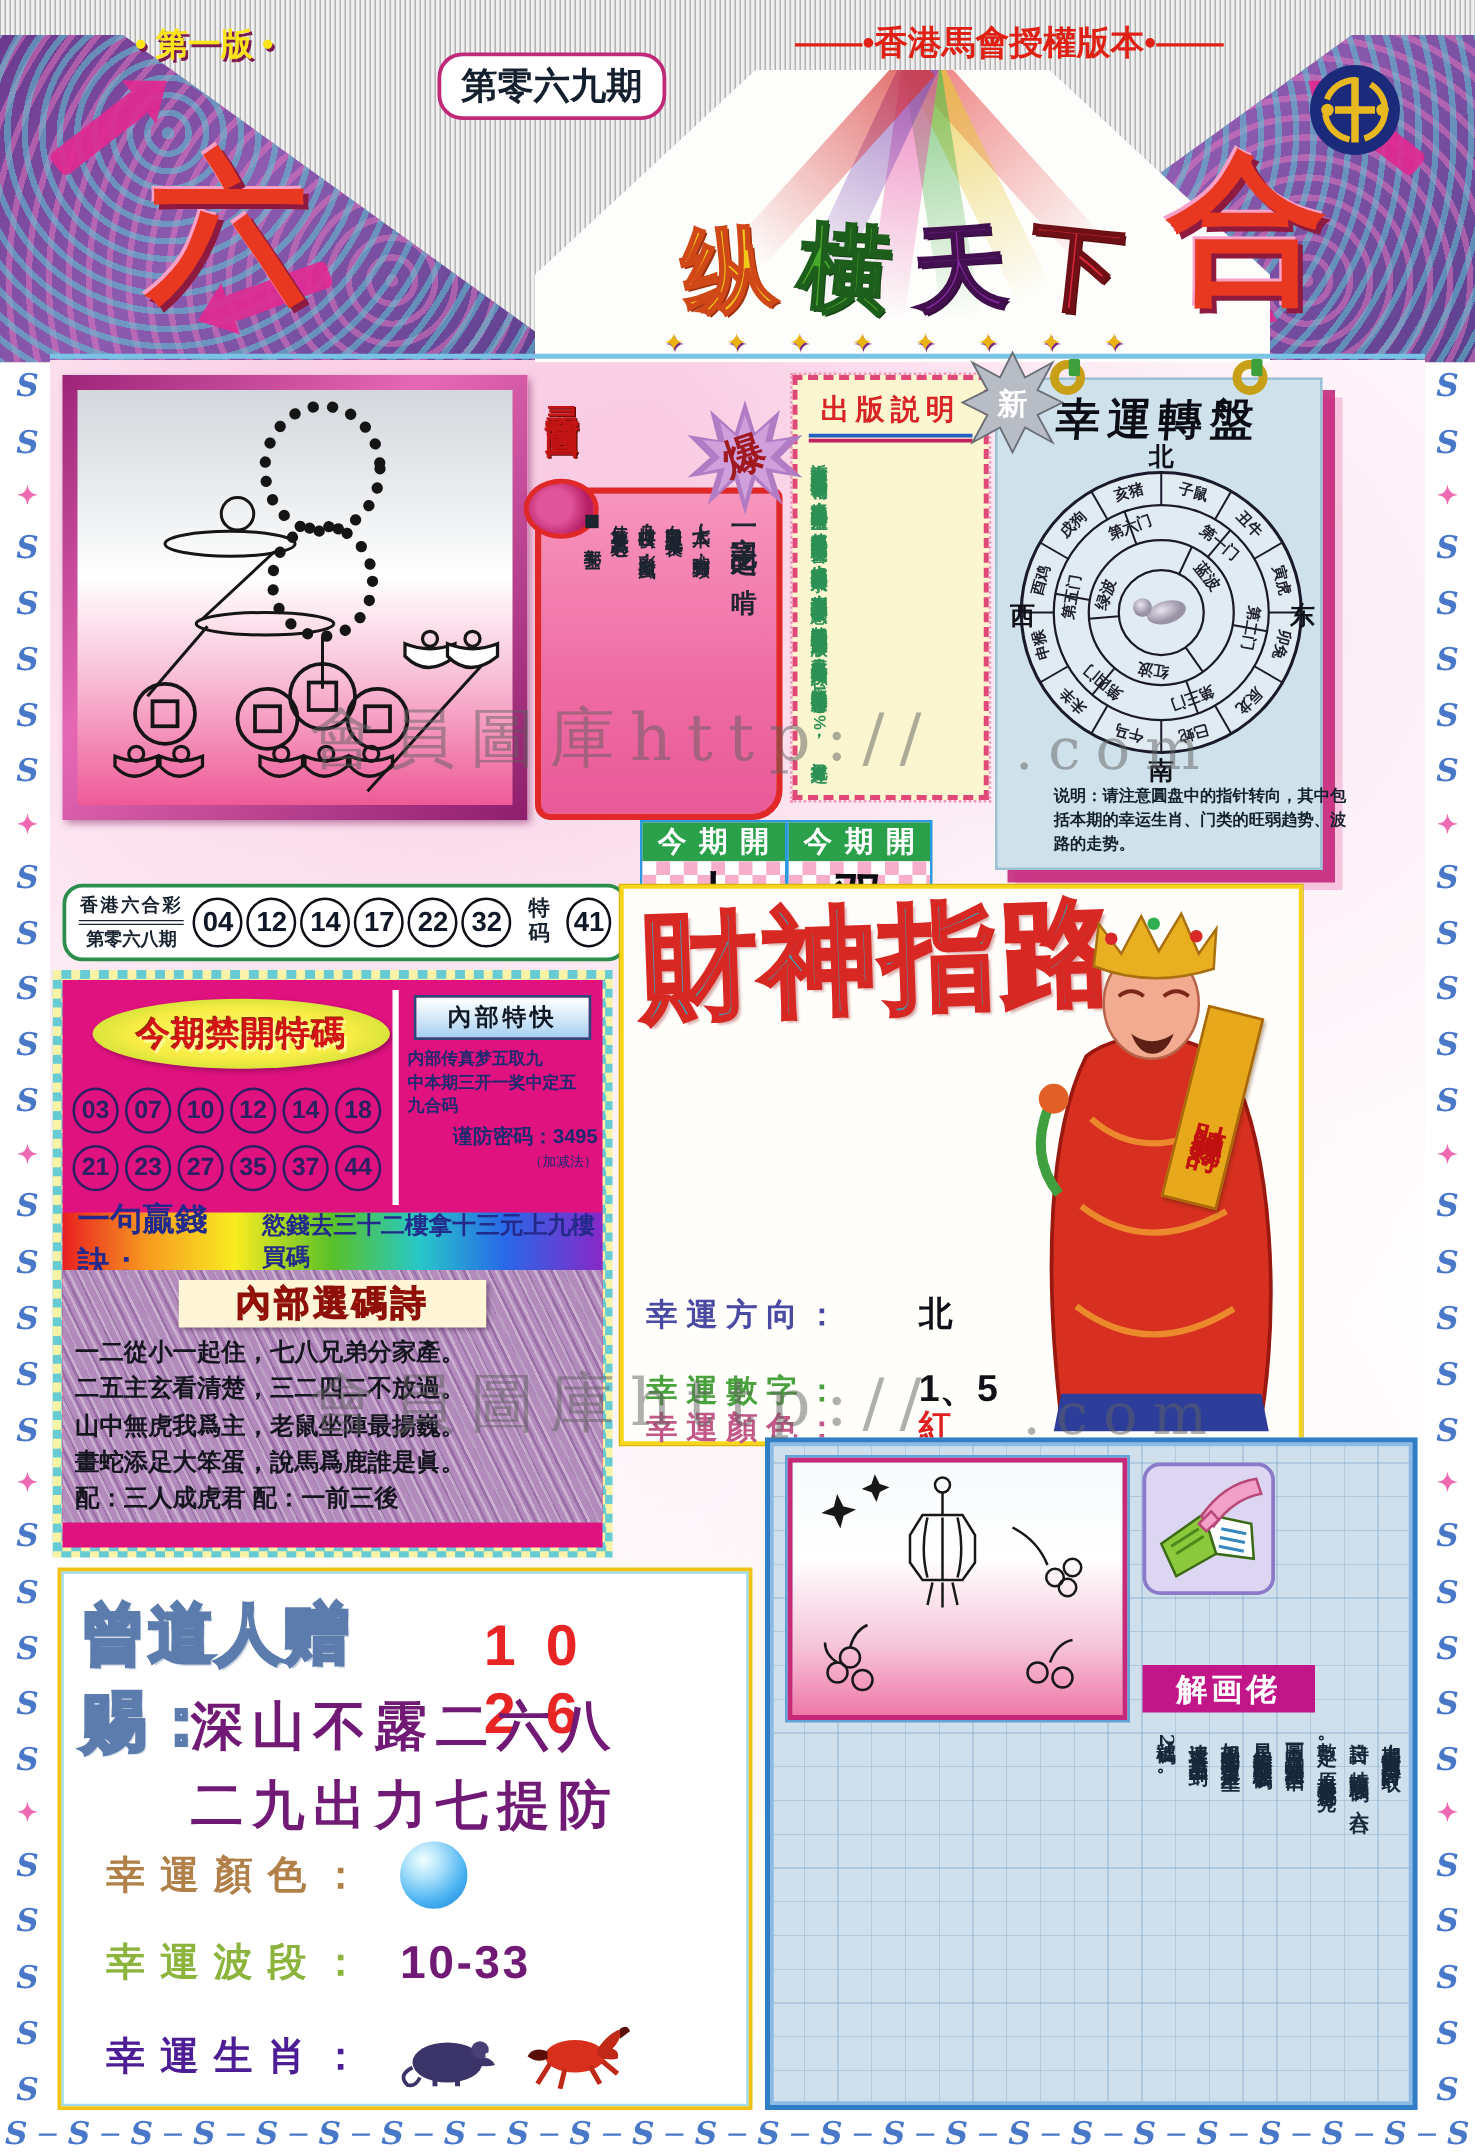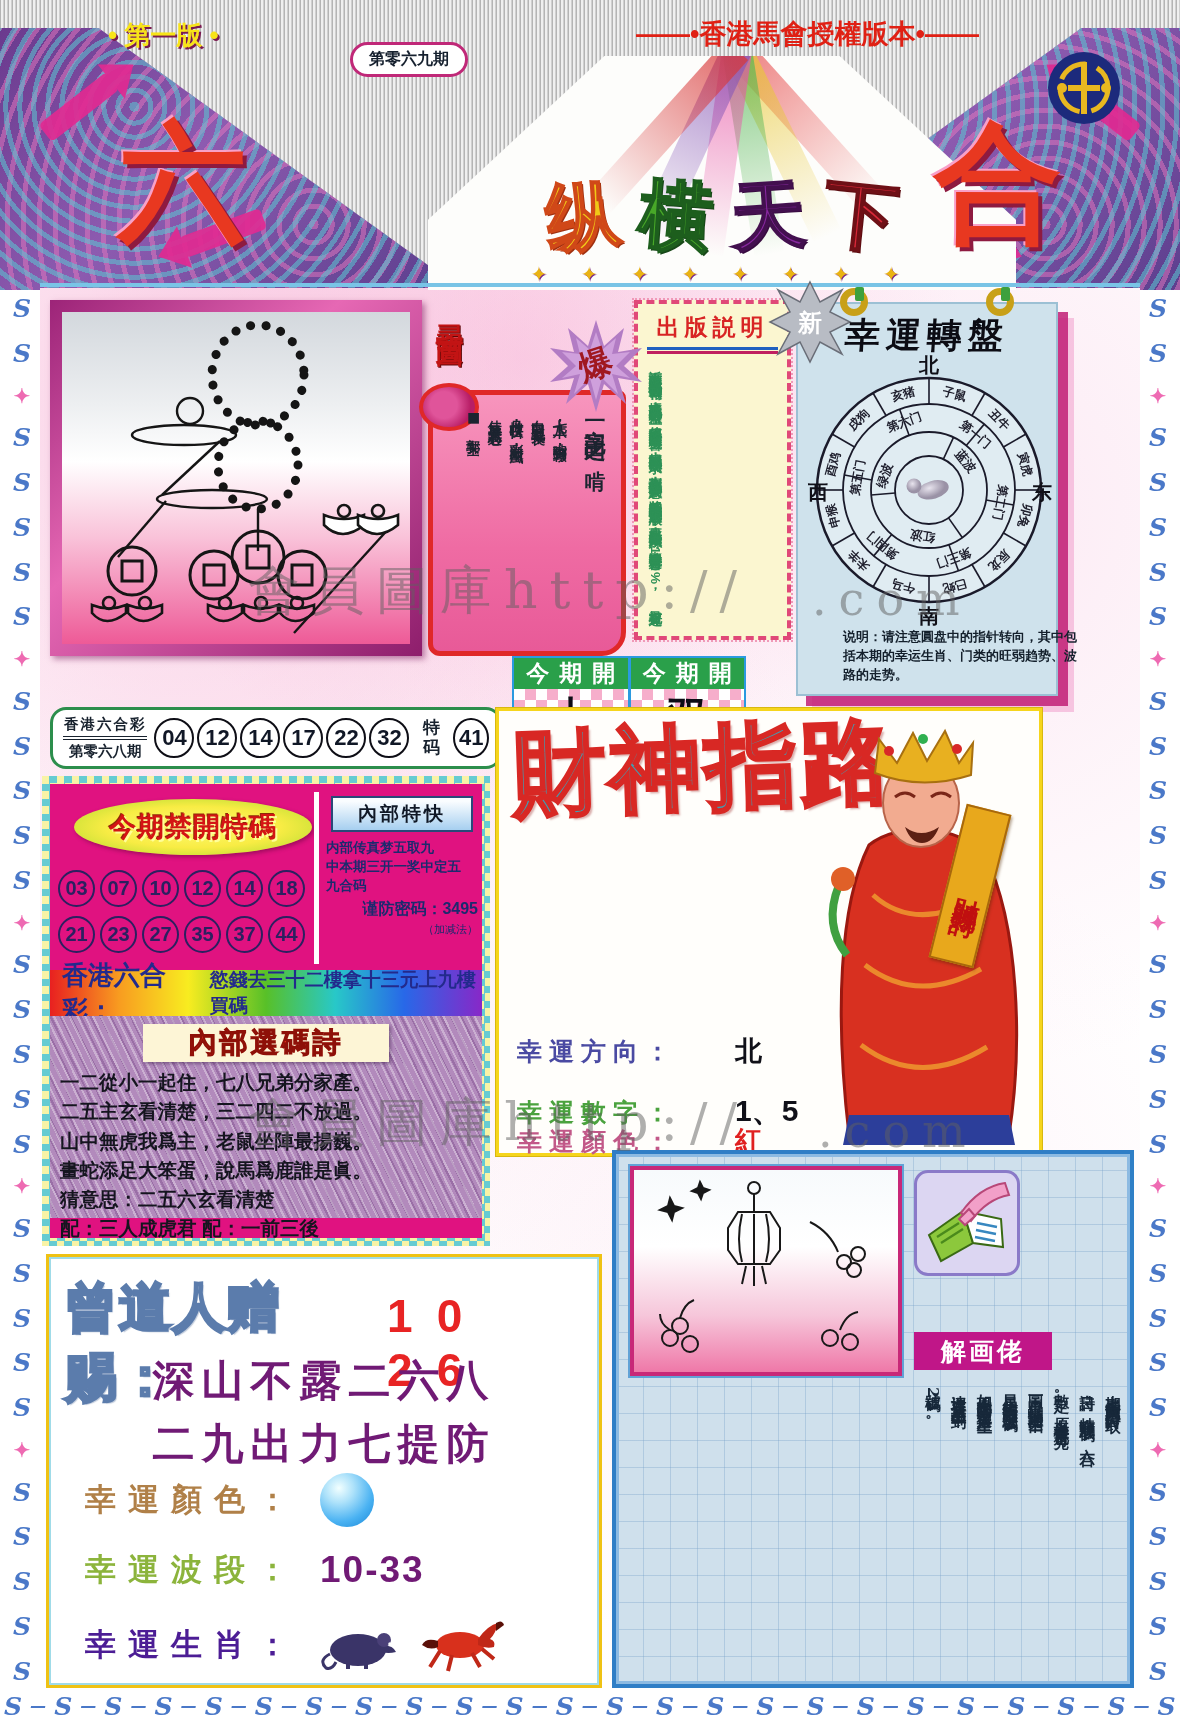--- a/index.html
+++ b/index.html
@@ -35,21 +35,21 @@
   .tc2 { color:#8828a0; -webkit-text-stroke:2px #43104f; text-shadow:2px 2px 0 #380c40; transform:rotate(-4deg); }
   .tc3 { color:#d82838; -webkit-text-stroke:2px #6e1016; text-shadow:2px 2px 0 #5c0c10; transform:rotate(6deg); }
   #stars-row { position:absolute; left:428px; top:262px; width:588px; text-align:center; z-index:4;
     font-size:20px; color:#eab313; letter-spacing:14px; text-shadow:1px 1px 0 #7a2888; }
   #edition { position:absolute; left:108px; top:18px; font-size:26px; font-weight:900; color:#f8e418;
     text-shadow:2px 2px 0 #7a1a50; z-index:5; }
   #authorization { position:absolute; left:636px; top:16px; width:520px; font-size:27px; font-weight:900;
     color:#e02014; z-index:5; }
   #issue-badge { position:absolute; left:350px; top:42px; padding:4px 16px; background:#fff;
     border:3px solid #c02878; border-radius:20px; font-family:"DejaVu Serif",serif; font-weight:900;
-    font-size:16px; color:#15202e; z-index:5; }
+    font-size:29px; color:#15202e; z-index:5; }
   #logo { position:absolute; left:1046px; top:50px; width:76px; height:76px; z-index:5; }
 
   
   #main-bg { position:absolute; left:40px; top:288px; width:1100px; height:1402px; background:#fff;
     background-image:
       radial-gradient(circle at 14% 8%, rgba(246,168,208,.55), transparent 38%),
       radial-gradient(circle at 44% 5%, rgba(246,168,208,.45), transparent 30%),
       radial-gradient(circle at 82% 16%, rgba(248,200,226,.4), transparent 38%),
       radial-gradient(circle at 28% 42%, rgba(248,206,228,.32), transparent 42%),
       radial-gradient(circle at 68% 70%, rgba(248,206,228,.28), transparent 38%); }
@@ -602,31 +602,30 @@
       <div id="fb-divider"></div>
       <div id="express">
         <div id="express-head">內部特快</div>
         <div class="ex-line">内部传真梦五取九</div>
         <div class="ex-line">中本期三开一奖中定五</div>
         <div class="ex-line">九合码</div>
         <div id="ex-code">谨防密码：3495</div>
         <div id="ex-note">（加减法）</div>
       </div>
       <div id="wintip">
-        <span id="wintip-label">香港六合彩：</span>
+        <span id="wintip-label">一句贏錢訣：</span>
         <span id="wintip-text">慾錢去三十二樓拿十三元上九樓買碼</span>
       </div>
       <div id="poem">
         <div id="poem-title">內部選碼詩</div>
         <div id="poem-lines">
             <div>一二從小一起住，七八兄弟分家產。</div>
             <div>二五主玄看清楚，三二四二不放過。</div>
             <div>山中無虎我爲主，老鼠坐陣最揚巍。</div>
             <div>畫蛇添足大笨蛋，說馬爲鹿誰是眞。</div>
-            <div>猜意思：二五六玄看清楚</div>
             <div>配：三人成虎君 配：一前三後</div>
           </div>
       </div>
     </div>
   </div>
 
   <div id="god-panel">
     <div id="god-title">財神指路</div>
     <svg id="god-fig" viewBox="0 0 228 438">
       <path d="M60 130 C30 190 26 300 40 420 L200 420 C214 330 210 210 176 140 C150 110 90 106 60 130 Z" fill="#d83020" stroke="#9a1810" stroke-width="3"></path>

